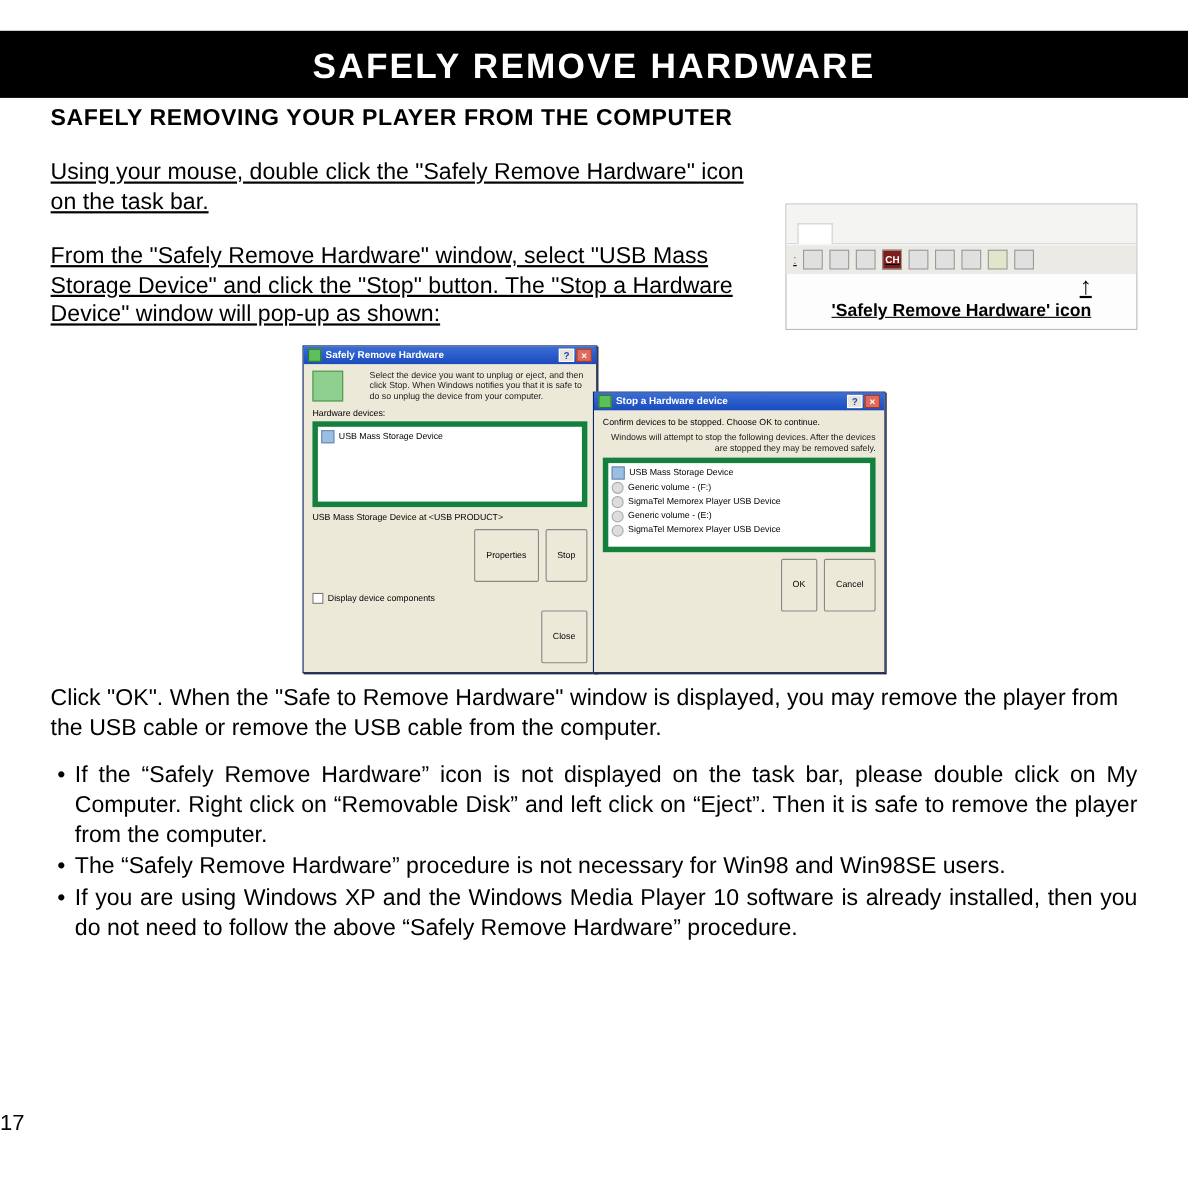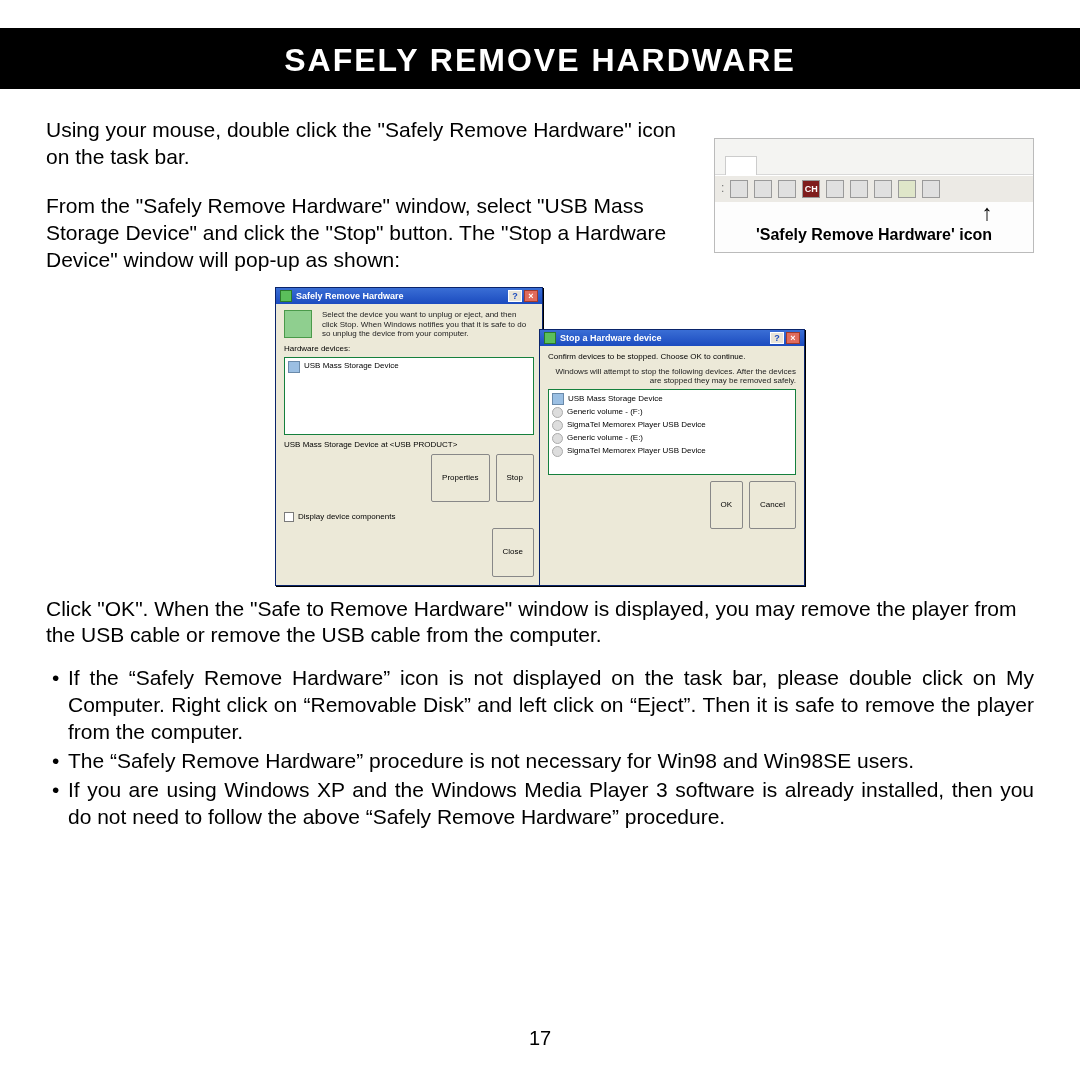--- a/index.html
+++ b/index.html
@@ -27,21 +27,21 @@
     line-height: 1.28;
   }
   .subhead {
     font-weight: bold;
     font-size: 21px;
     letter-spacing: 0.5px;
     margin-top: 4px;
   }
   .para { margin-top: 0; }
   .gap { height: 22px; }
-  .two-col { display: flex; gap: 18px; align-items: center; }
+  .two-col { display: flex; gap: 18px; align-items: flex-end; text-decoration: underline; }
   .two-col .left { flex: 1; }
   .tray-fig {
     width: 320px;
     border: 1px solid #bbb;
     background: #fdfdfd;
     font-size: 10px;
   }
   .tray-blank { height: 36px; background: #f4f4f2; border-bottom: 1px solid #d8d8d8; position: relative;}
   .tray-blank::after{content:""; position:absolute; left:10px; bottom:-1px; width:30px; height:18px; border:1px solid #ccc; border-bottom:none; background:#fff;}
   .tray-row {
@@ -71,48 +71,49 @@
   .xp-title {
     background: linear-gradient(#3a6ed5,#1b4bbf);
     color:#fff; display:flex; align-items:center; justify-content:space-between;
     padding:2px 4px; font-size:9px; font-weight:bold;
   }
   .xp-title .ticon{ width:12px;height:12px;background:#5bbf5b;border:1px solid #2a7a2a;margin-right:4px;}
   .xp-title .ttext{ flex:1; }
   .xp-tbtn{ width:14px;height:12px; background:#e8e4d8;border:1px solid #fff;color:#1b4bbf;font-size:9px;text-align:center;line-height:10px;margin-left:2px;}
   .xp-tbtn.close{ background:#e06b5c;color:#fff;border:1px solid #a03a2c;}
   .xp-body{ padding:6px 8px 8px 8px; }
-  .xp-desc{ display:flex; gap:10px; font-size:8px; line-height:1.15; color:#222;}
+  .xp-desc{ display:flex; gap:24px; font-size:8px; line-height:1.15; color:#222;}
   .xp-desc .big-ico{width:28px;height:28px;background:#8fcf8f;border:1px solid #4a9a4a;flex:none;}
   .xp-label{ font-size:8px; margin:6px 0 2px 0;}
-  .xp-list{ background:#fff;border:1px solid #15803d; height:78px; padding:3px; font-size:8px;}
+  .xp-list{ background:#fff;border:5px solid #15803d; height:78px; padding:3px; font-size:8px;}
   .xp-list .row{display:flex;align-items:center;gap:4px;margin-bottom:2px;}
   .xp-list .lico{width:12px;height:12px;background:#9bbfe3;border:1px solid #6a8aaa;}
   .xp-list .dico{width:11px;height:11px;background:#ddd;border:1px solid #aaa;border-radius:50%;}
   .xp-at{ font-size:8px; margin:5px 0 4px 0;}
   .xp-btnrow{ display:flex; justify-content:flex-end; gap:6px; }
   .xp-btn{ font-size:8px; padding:18px 10px; background:#ece9d8;border:1px solid #888; border-radius:2px;}
   .xp-chk{ display:flex; align-items:center; gap:4px; font-size:8px; margin:10px 0 6px 0;}
   .xp-chk .box{width:10px;height:10px;border:1px solid #7a7a7a;background:#fff;}
   .d2 .xp-list{ height:86px; }
   .d2 .xp-desc2{ font-size:8px; margin-bottom:4px; }
   .d2 .xp-desc3{ font-size:8px; line-height:1.15; margin-bottom:4px; color:#222;text-align:right;}
 
   .notes-head{ font-weight:bold; margin-top:8px;}
   ul.notes{ list-style:none; padding:0; margin-top:2px; text-align:justify;}
   ul.notes li{ position:relative; padding-left:22px; margin:0 0 2px 0;}
   ul.notes li::before{ content:"•"; position:absolute; left:6px; top:0;}
-  .page-num{ position:absolute; bottom:30px; width:100%; text-align:center; font-size:20px;}
+  .page-num{ position:absolute; bottom:47px; width:100%; text-align:left; font-size:20px;}
 </style>
 </head>
 <body>
 
 <div class="banner">SAFELY REMOVE HARDWARE</div>
 
 <div class="content">
+  <div class="subhead">SAFELY REMOVING YOUR PLAYER FROM THE COMPUTER</div>
   <div class="gap"></div>
 
   <div class="two-col">
     <div class="left">
       <p>Using your mouse, double click the "Safely Remove Hardware" icon on the task bar.</p>
       <div class="gap"></div>
       <p>From the "Safely Remove Hardware" window, select "USB Mass Storage Device" and click the "Stop" button. The "Stop a Hardware Device" window will pop-up as shown:</p>
     </div>
     <div class="tray-fig">
       <div class="tray-blank"></div>
@@ -208,17 +209,17 @@
         </div>
       </div>
     </div>
   </div>
 
   <p>Click "OK". When the "Safe to Remove Hardware" window is displayed, you may remove the player from the USB cable or remove the USB cable from the computer.</p>
   <div style="height:14px;"></div>
   <ul class="notes">
     <li>If the “Safely Remove Hardware” icon is not displayed on the task bar, please double click on My Computer.  Right click on “Removable Disk” and left click on “Eject”.  Then it is safe to remove the player from the computer.</li>
     <li>The “Safely Remove Hardware” procedure is not necessary for Win98 and Win98SE users.</li>
-    <li>If you are using Windows XP and the Windows Media Player 3 software is already installed, then you do not need to follow the above “Safely Remove Hardware” procedure.</li>
+    <li>If you are using Windows XP and the Windows Media Player 10 software is already installed, then you do not need to follow the above “Safely Remove Hardware” procedure.</li>
   </ul>
 </div>
 
 <div class="page-num">17</div>
 
 </body></html>

